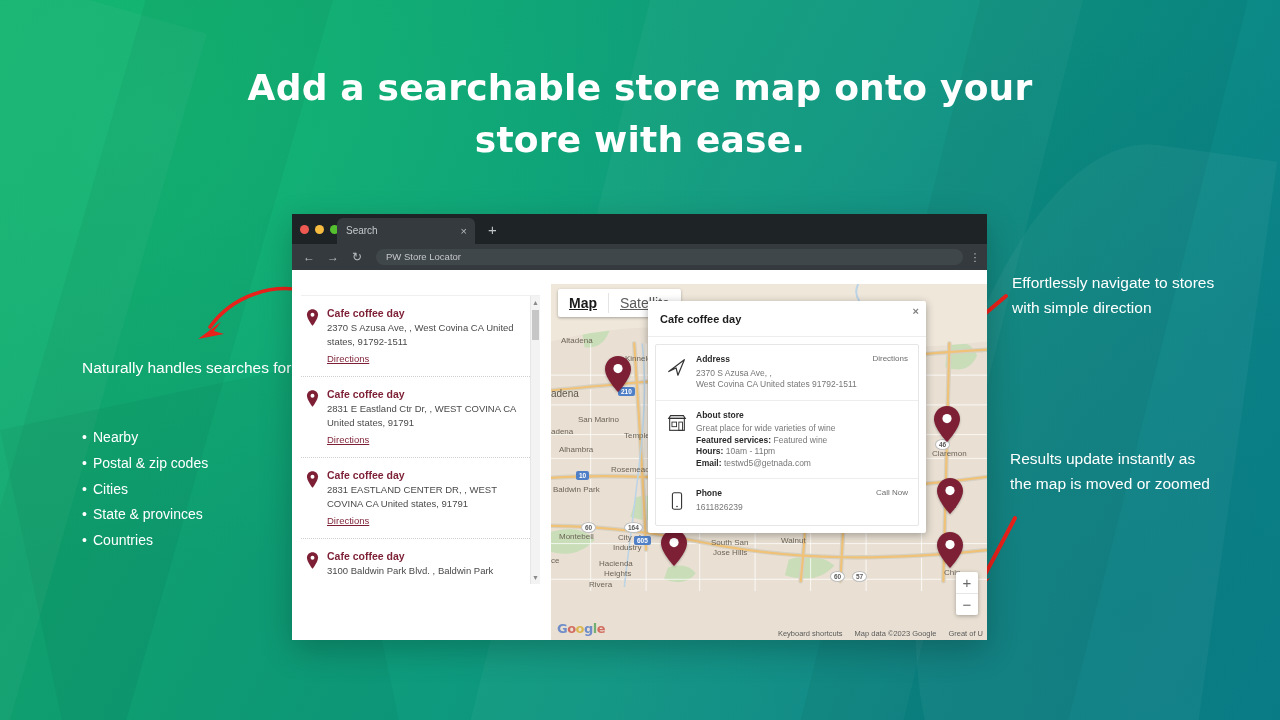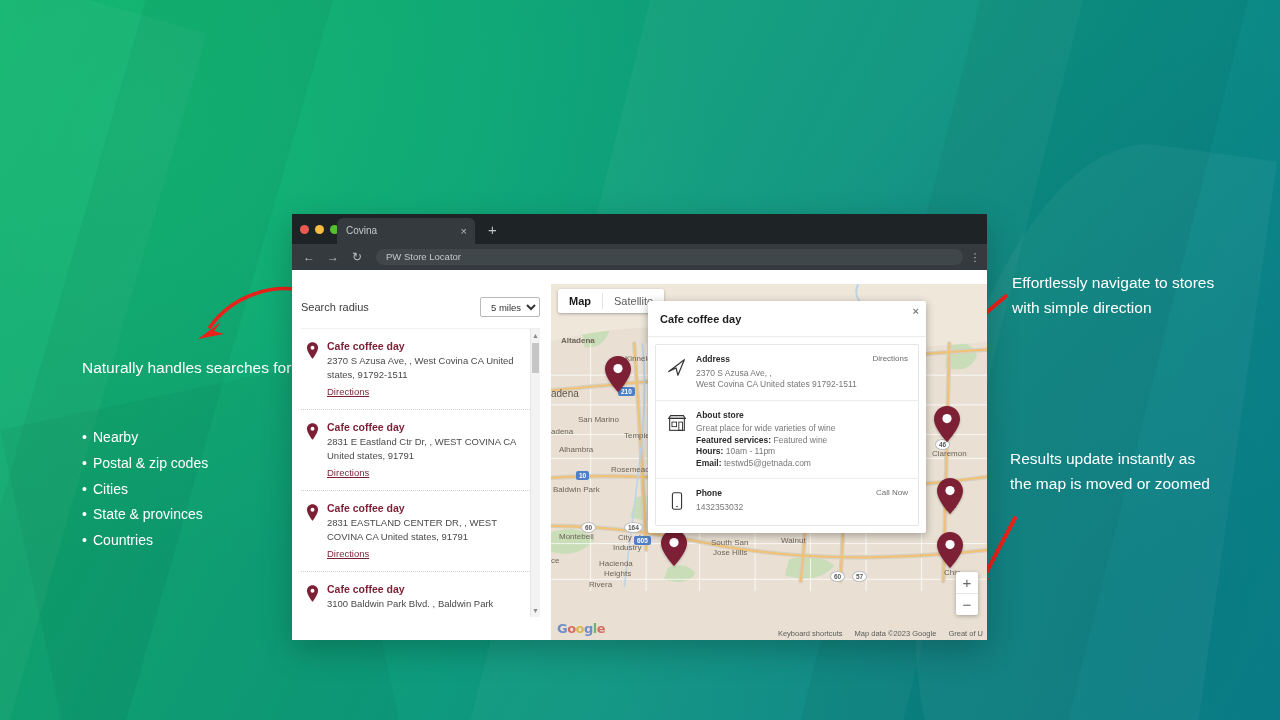--- a/index.html
+++ b/index.html
@@ -269,23 +269,24 @@
     position: absolute;
     left: 7px; top: 5px;
     display: flex;
     background: #ffffff;
     border-radius: 2px;
     box-shadow: 0 1px 3px rgba(0,0,0,0.3);
     z-index: 6;
   }
   .mt-btn {
     padding: 6px 11px;
-    font-size: 11px;
+    font-size: 14px;
     color: #5b5b5b;
     cursor: pointer;
+    text-decoration: underline;
   }
   .mt-btn.active { color: #1a1a1a; font-weight: bold; }
   .mt-sep { width: 1px; background: #e4e4e4; margin: 4px 0; }
 
   .zoomctl {
     position: absolute;
     right: 9px; bottom: 25px;
     width: 22px;
     background: #fff;
     border-radius: 2px;
@@ -410,20 +411,21 @@
 
 <div id="root">
 
   <div class="streak" style="left:-120px; top:-60px; width:340px; height:1000px; transform: rotate(16deg);"></div>
   <div class="streak dark" style="left:180px; top:-120px; width:180px; height:1100px; transform: rotate(16deg);"></div>
   <div class="streak" style="left:700px; top:-200px; width:420px; height:1200px; transform: rotate(14deg);"></div>
   <div class="streak dark" style="left:1030px; top:-200px; width:260px; height:1200px; transform: rotate(14deg);"></div>
   <div class="streak" style="left:980px; top:120px; width:300px; height:700px; border-radius:60% 0 0 40%; transform: rotate(8deg); background:rgba(255,255,255,0.045);"></div>
   <div class="streak dark" style="left:0px; top:430px; width:330px; height:400px; transform: rotate(-12deg); background:rgba(0,0,0,0.035);"></div>
 
+  <div class="headline">Add a searchable store map onto your store with ease.</div>
 
   <div class="left-anno">Naturally handles searches for:</div>
   <div class="bullet-list">
     <div class="li"><span class="dot">•</span><span>Nearby</span></div>
     <div class="li"><span class="dot">•</span><span>Postal &amp; zip codes</span></div>
     <div class="li"><span class="dot">•</span><span>Cities</span></div>
     <div class="li"><span class="dot">•</span><span>State &amp; provinces</span></div>
     <div class="li"><span class="dot">•</span><span>Countries</span></div>
   </div>
 
@@ -447,48 +449,38 @@
 
   <div class="browser">
 
     <div class="titlebar">
       <div class="dots">
         <span class="dot-c dot-r"></span>
         <span class="dot-c dot-y"></span>
         <span class="dot-c dot-g"></span>
       </div>
       <div class="tab">
-        <span>Covina</span>
+        <span>Search</span>
         <span class="tab-close">×</span>
       </div>
       <div class="tab-new">+</div>
     </div>
 
     <div class="toolbar">
       <span class="nav-ic">←</span>
       <span class="nav-ic">→</span>
       <span class="nav-ic">↻</span>
       <div class="urlbar">PW Store Locator</div>
       <span class="kebab">⋮</span>
     </div>
 
     <div class="page">
 
       <div class="panel">
 
-        <div class="radius-row">
-          <span class="radius-label">Search radius</span>
-          <select class="radius-select">
-            <option>5 miles</option>
-            <option>10 miles</option>
-            <option>25 miles</option>
-            <option>50 miles</option>
-            <option>100 miles</option>
-          </select>
-        </div>
 
         <div class="results">
 
           <div class="result">
             <div class="pin-sm">
               <svg width="13" height="17" viewBox="0 0 14 18">
                   <path d="M7 0C3.6 0 1 2.6 1 6c0 4.2 6 12 6 12s6-7.8 6-12c0-3.4-2.6-6-6-6z" fill="#7d1f35"></path>
                   <circle cx="7" cy="6" r="2.1" fill="#fff"></circle>
                 </svg>
             </div>
@@ -608,21 +600,21 @@
         </svg>
 
         <div class="maptype">
           <div class="mt-btn active">Map</div>
           <div class="mt-sep"></div>
           <div class="mt-btn">Satellite</div>
         </div>
 
         <div id="map-labels">
             <div class="mlabel" style="left: 76px; top: 8px;">Mt W</div>
-            <div class="mlabel" style="left: 10px; top: 52px; font-weight: bold;">Altadena</div>
+            <div class="mlabel" style="left: 10px; top: 52px;">Altadena</div>
             <div class="mlabel" style="left: 74px; top: 70px;">Kinneloa Mesa</div>
             <div class="mlabel big" style="left: 0px; top: 104px;">adena</div>
             <div class="mlabel" style="left: 27px; top: 131px;">San Marino</div>
             <div class="mlabel" style="left: 0px; top: 143px;">adena</div>
             <div class="mlabel" style="left: 73px; top: 147px;">Temple</div>
             <div class="mlabel" style="left: 8px; top: 161px;">Alhambra</div>
             <div class="mlabel" style="left: 60px; top: 181px;">Rosemead</div>
             <div class="mlabel" style="left: 2px; top: 201px;">Baldwin Park</div>
             <div class="mlabel" style="left: 108px; top: 204px;">El Monte</div>
             <div class="mlabel" style="left: 160px; top: 201px;">West Covina</div>
@@ -731,21 +723,21 @@
 
               <div class="iw-sec">
                 <div class="iw-ic">
                   <svg width="22" height="22" viewBox="0 0 24 24">
                     <rect x="7" y="3" width="10" height="18" rx="2" fill="none" stroke="#333" stroke-width="1.2"></rect>
                     <circle cx="12" cy="18" r="0.9" fill="#333"></circle>
                   </svg>
                 </div>
                 <div class="iw-txt">
                   <div class="iw-title">Phone</div>
-                  <div>1432353032</div>
+                  <div>1611826239</div>
                 </div>
                 <span class="iw-action">Call Now</span>
               </div>
 
             </div>
           </div>
         </div>
 
         <div class="zoomctl">
           <div>+</div>

